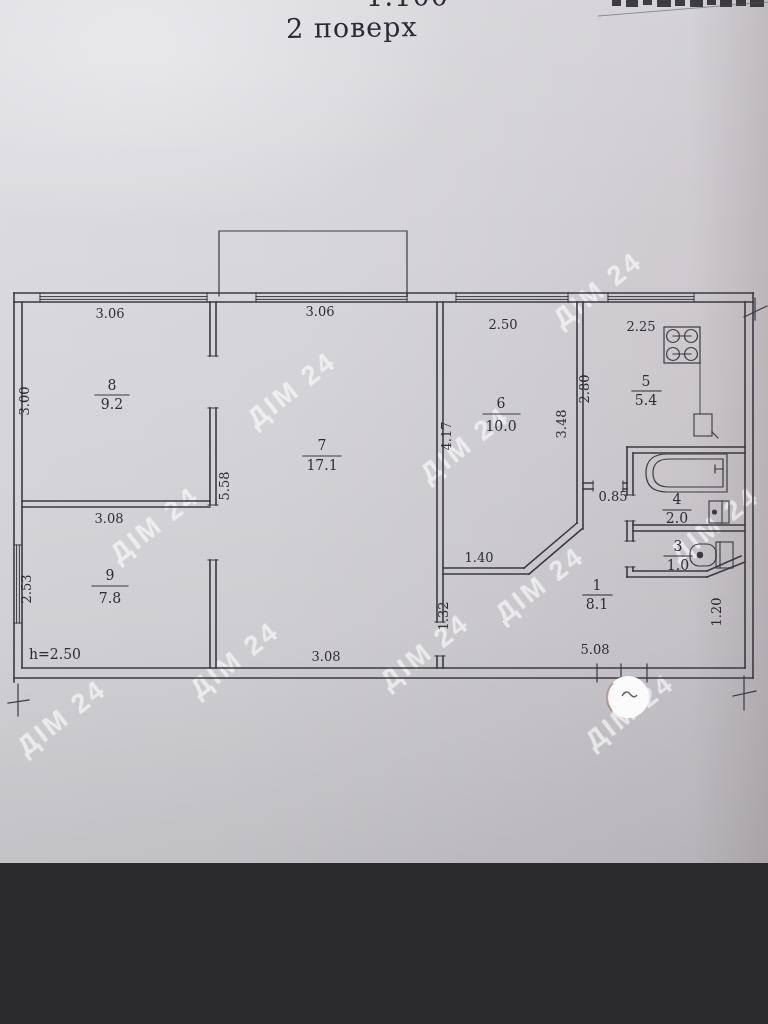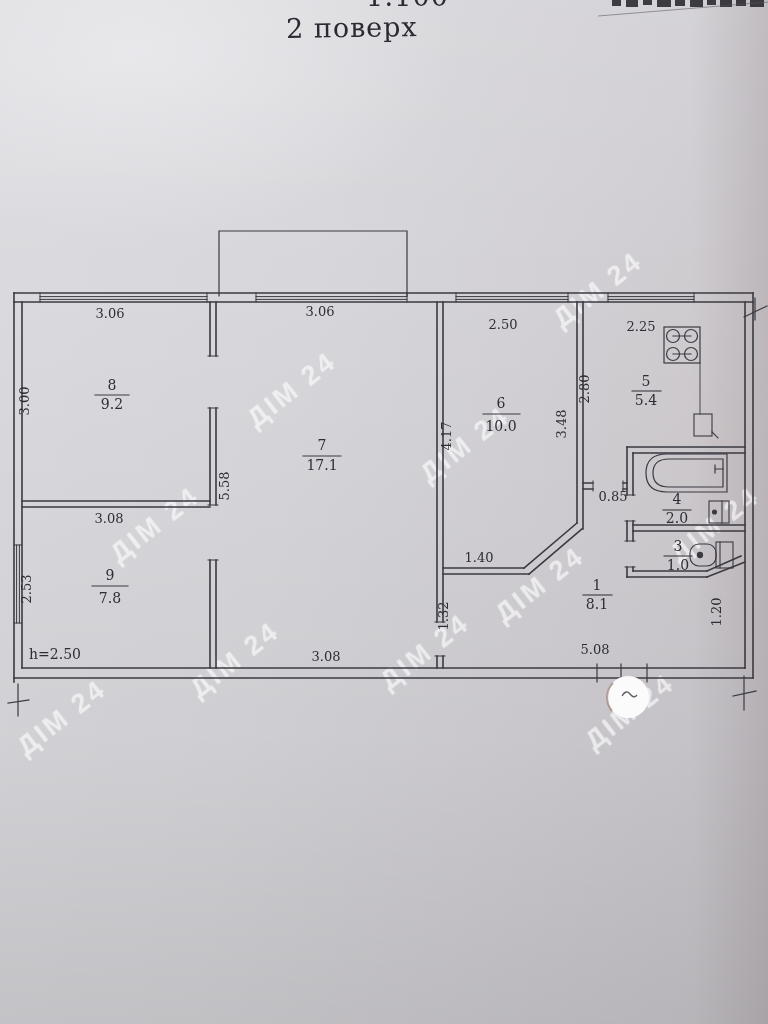--- a/index.html
+++ b/index.html
@@ -1,17 +1,17 @@
 <!DOCTYPE html>
 <html><head>
 <meta charset="utf-8">
 <style>
   html,body{margin:0;padding:0;background:#2b2b2e;}
   .page{
-    position:relative;width:768px;height:1024px;overflow:hidden;
+    position:relative;width:768px;height:863px;overflow:hidden;
     background:
       radial-gradient(ellipse 520px 300px at 18% 5%, rgba(242,242,245,0.55), rgba(242,242,245,0) 62%),
       radial-gradient(ellipse 300px 420px at 97% 42%, rgba(208,188,183,0.14), rgba(208,188,183,0) 70%),
       linear-gradient(to right, rgba(0,0,0,0) 90%, rgba(96,80,82,0.16) 100%),
       linear-gradient(to bottom, rgba(255,255,255,0.10), rgba(0,0,0,0) 28%, rgba(0,0,0,0.04) 72%, rgba(0,0,0,0.10) 100%),
       linear-gradient(100deg,#dbdade 0%,#d7d6da 38%,#d1cfd4 68%,#cac7cc 100%);
     font-family:"DejaVu Serif", serif;
     text-align:center;
   }
   .scale-fragment{

